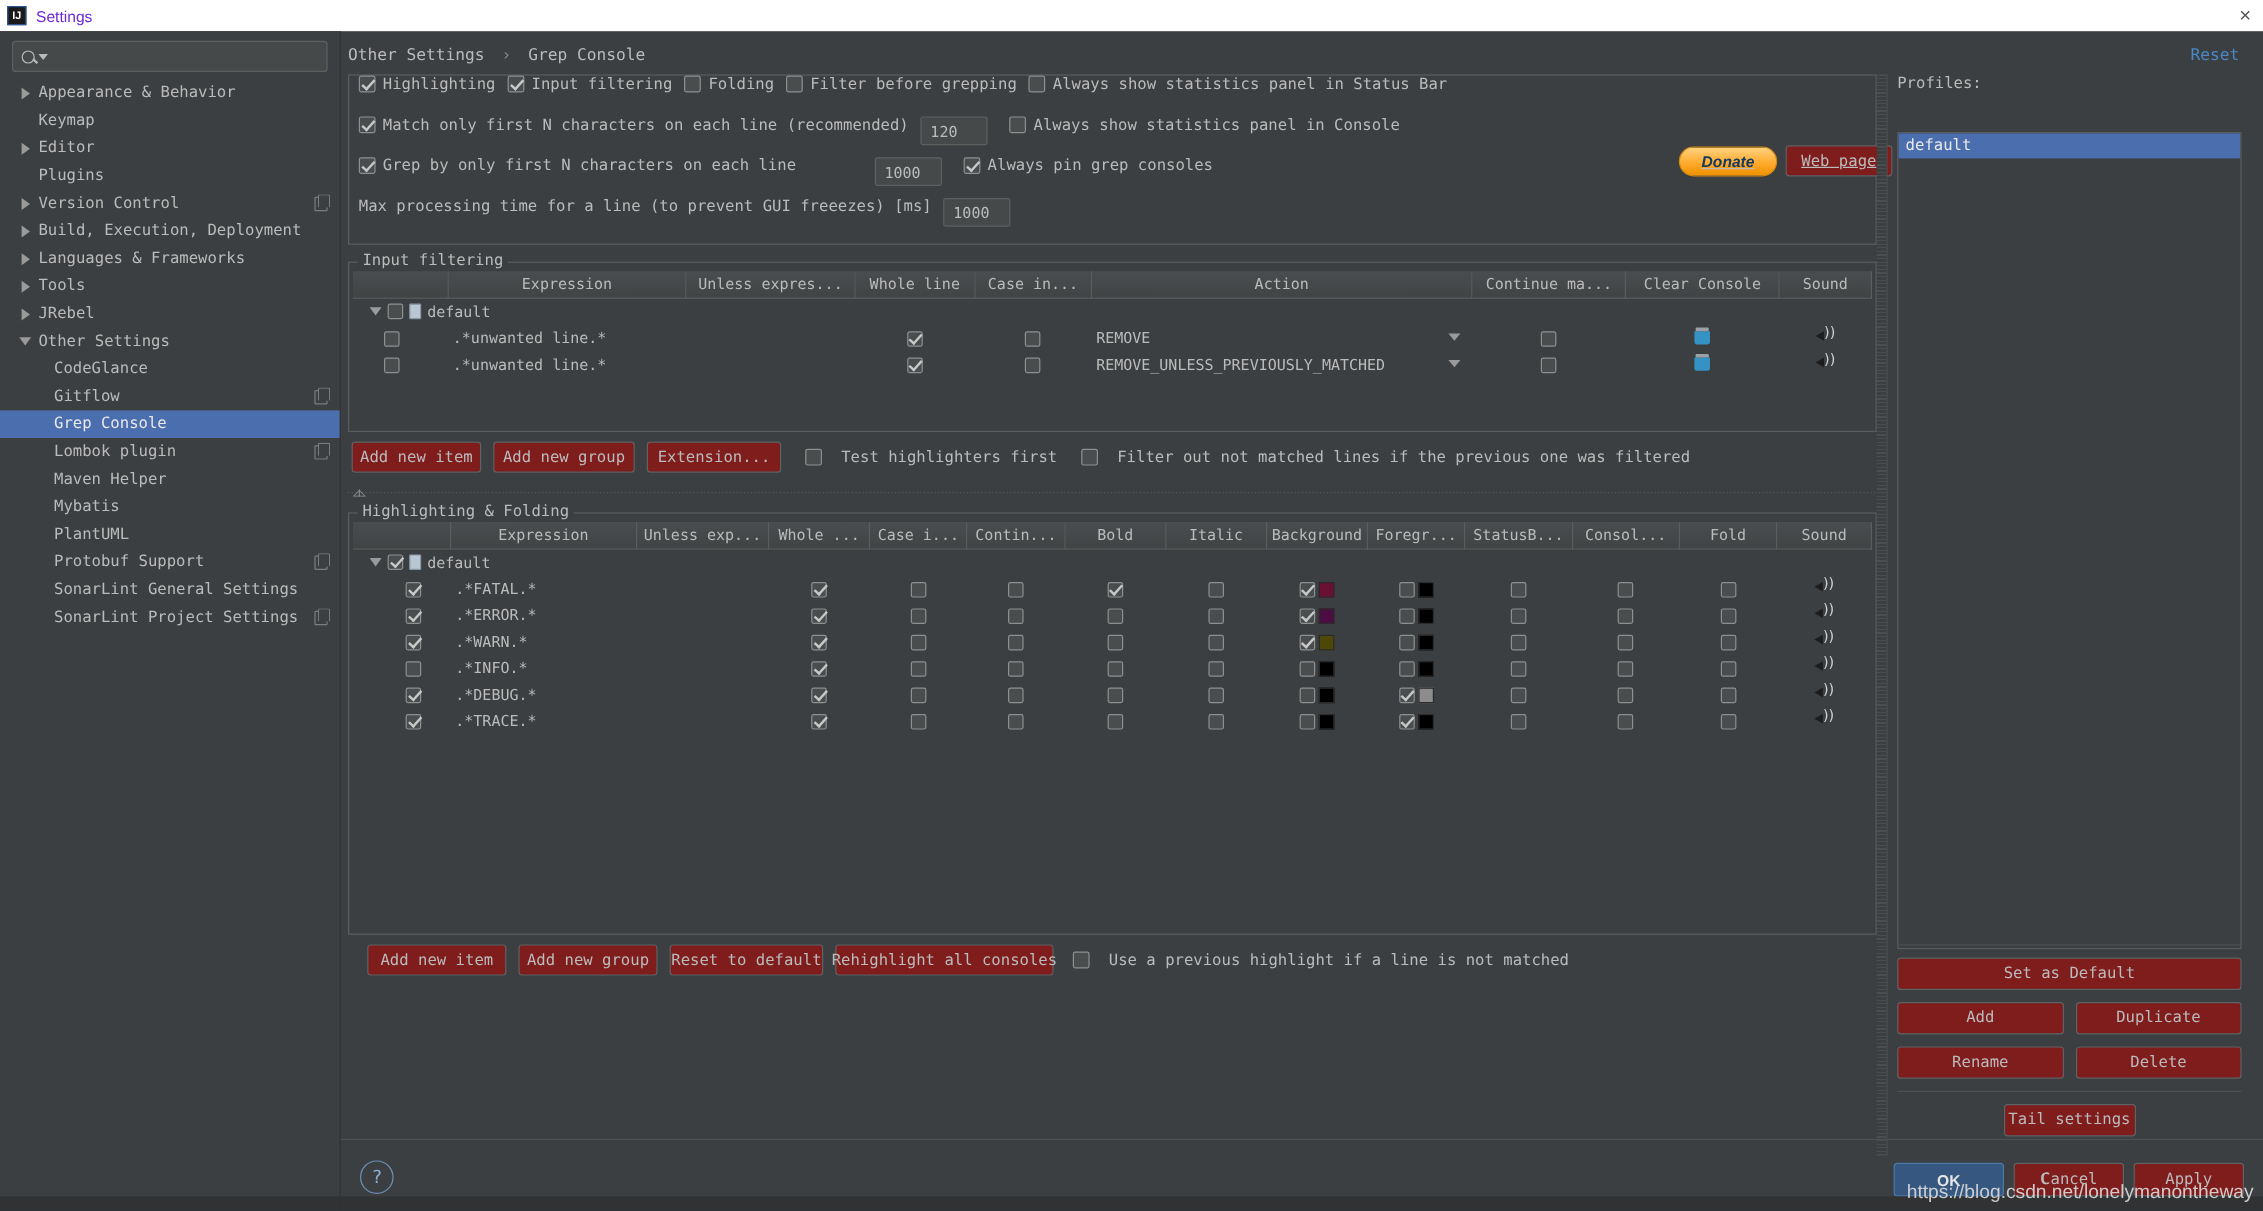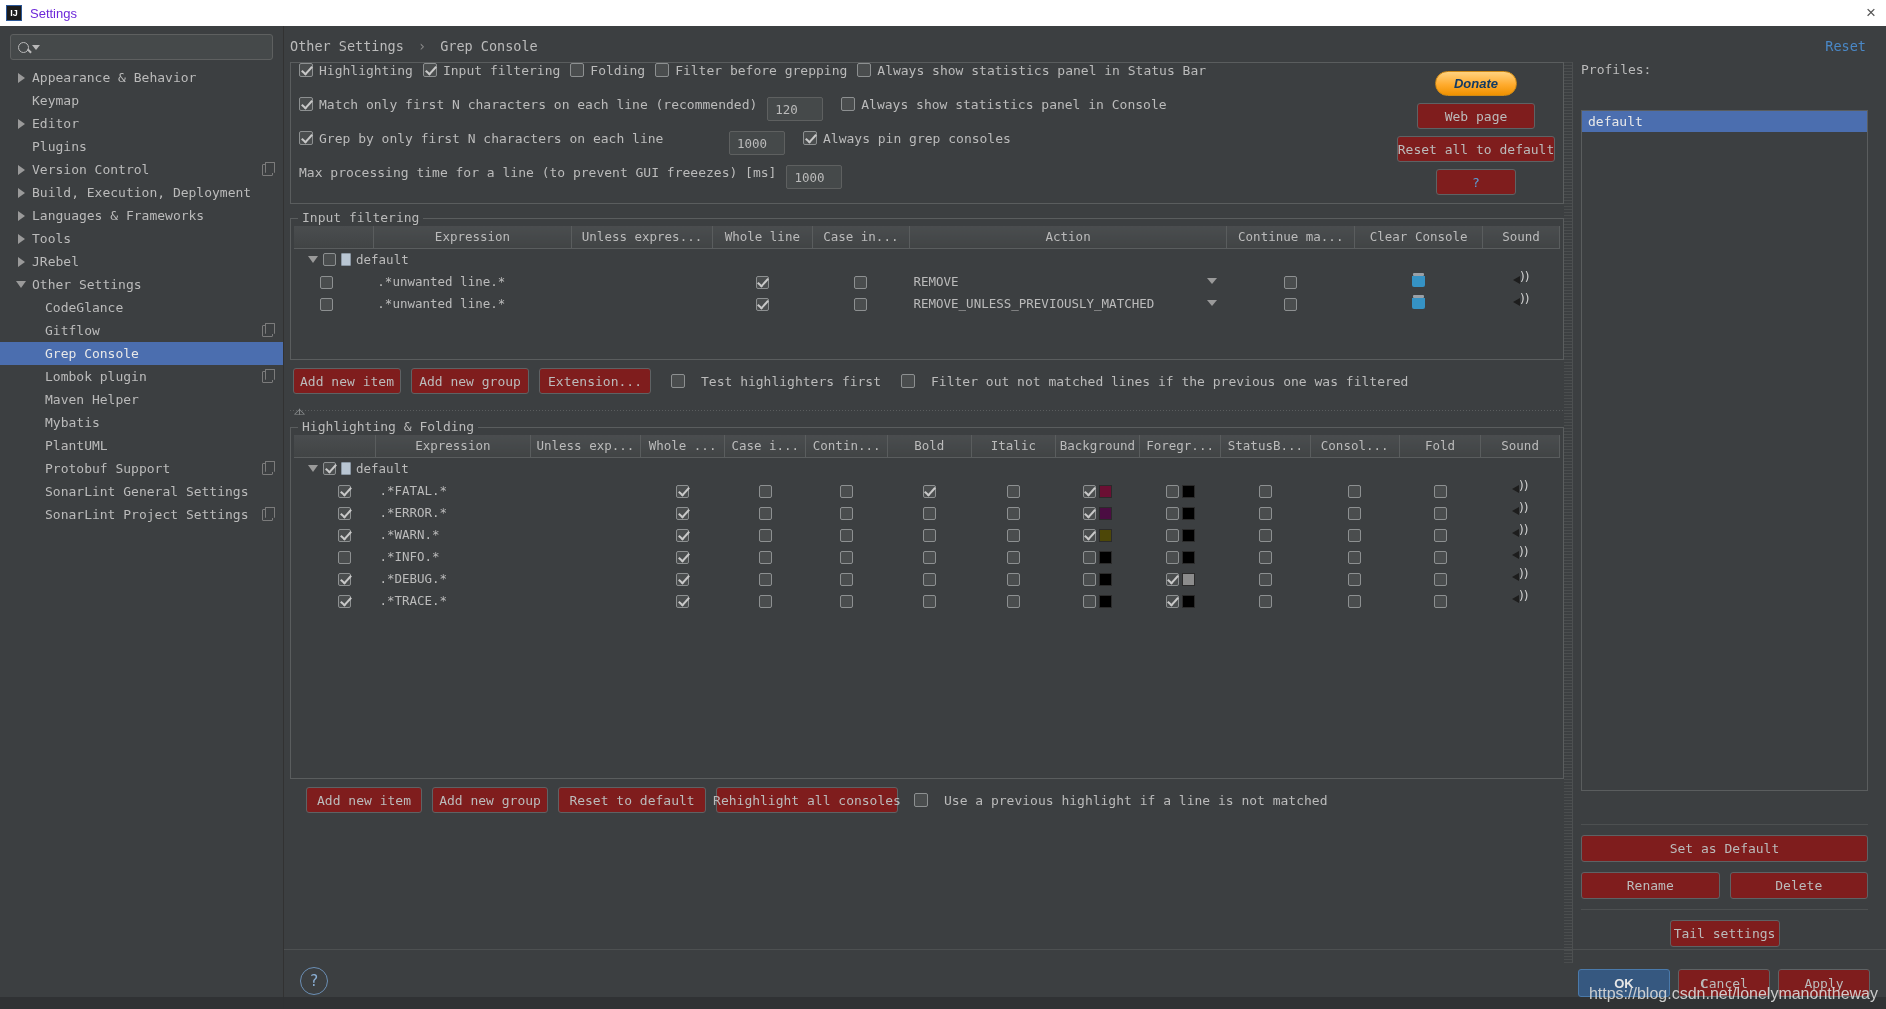--- a/index.html
+++ b/index.html
@@ -419,21 +419,21 @@
                 <span class="chk on" style="margin-left:18px;"></span>
                 <span class="chk-label">Always pin grep consoles</span>
               </div>
 
               <div class="opt-row" style="height:32px;">
                 <span class="chk-label" style="margin-left:0;min-width:405px;">Max processing time for a line (to prevent GUI freeezes) [ms]</span>
                 <span class="numfield">1000</span>
               </div>
             </div>
 
-            <div style="width:170px;flex:0 0 170px;padding:8px 10px 0 6px;display:flex;flex-direction:column;gap:7px;align-items:center;">
+            <div style="width:170px;flex:0 0 170px;padding:8px 10px 0 6px;display:flex;flex-direction:row;gap:7px;align-items:center;text-decoration:underline;">
               <div class="btn" id="donate">Donate</div>
               <div class="btn" style="width:118px;">Web page</div>
               <div class="btn" style="width:158px;">Reset all to default</div>
               <div class="btn" style="width:80px;color:#5c9fd6;">?</div>
             </div>
           </div>
         </div>
 
         <div class="groupbox" style="margin-top:14px;">
           <div class="gtitle">Input filtering</div>
@@ -672,39 +672,43 @@
                     <td class="c"><span class="speaker"></span></td>
                   </tr>
                 </tbody>
             </table>
           </div>
         </div>
 
         <div class="rowbar" style="padding-left:16px;">
           <div class="btn" style="width:116px;">Add new item</div>
           <div class="btn" style="width:116px;">Add new group</div>
-          <div class="btn" style="width:148px;">Reset to default</div>
+          <div class="btn" style="width:128px;">Reset to default</div>
           <div class="btn" style="width:182px;">Rehighlight all consoles</div>
           <span class="chk" style="margin-left:6px;"></span>
           <span class="chk-label">Use a previous highlight if a line is not matched</span>
         </div>
       </div>
 
       <div id="rightcol">
         <div class="vscroll" style="left:-9px;right:auto;width:8px;"></div>
         <div class="inner">
           <div style="height:22px;">Profiles:</div>
 
           <div id="profiles-list">
               <div class="profile-item">default</div>
             </div>
 
           <div id="right-buttons">
             <div class="bsep"></div>
             <div class="btn rbtn">Set as Default</div>
+            <div class="rb-grid">
+              <div class="btn">Add</div>
+              <div class="btn">Duplicate</div>
+            </div>
             <div class="rb-grid">
               <div class="btn">Rename</div>
               <div class="btn">Delete</div>
             </div>
             <div class="bsep"></div>
             <div style="display:flex;justify-content:center;">
               <div class="btn" style="width:110px;height:27px;">Tail settings</div>
             </div>
           </div>
         </div>

